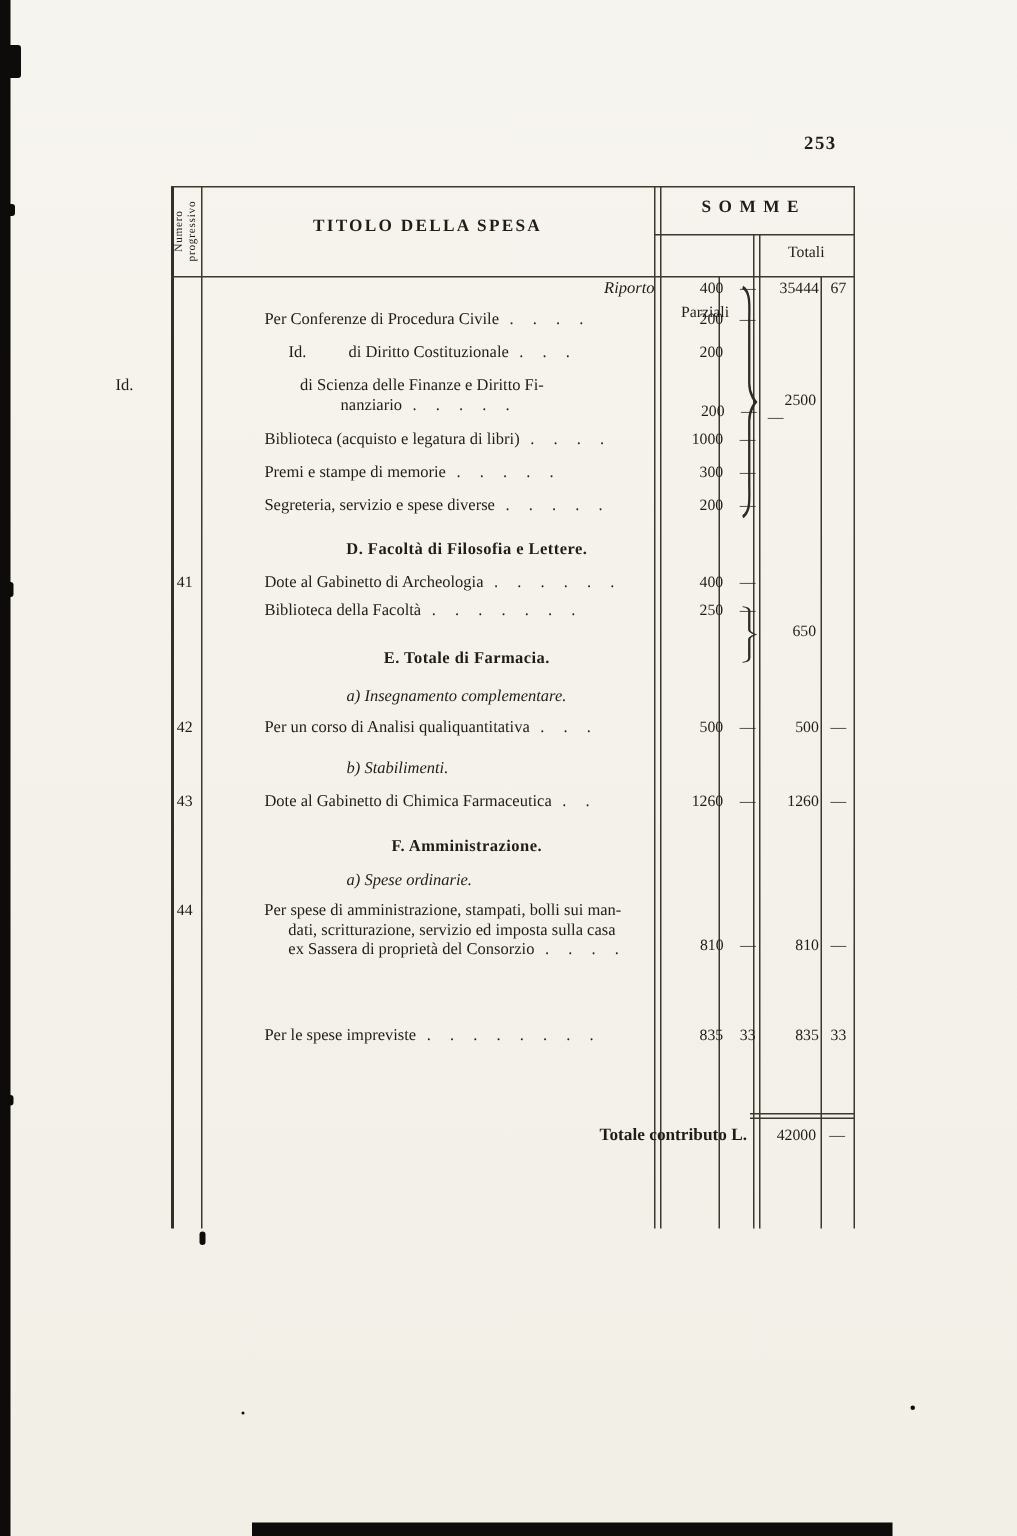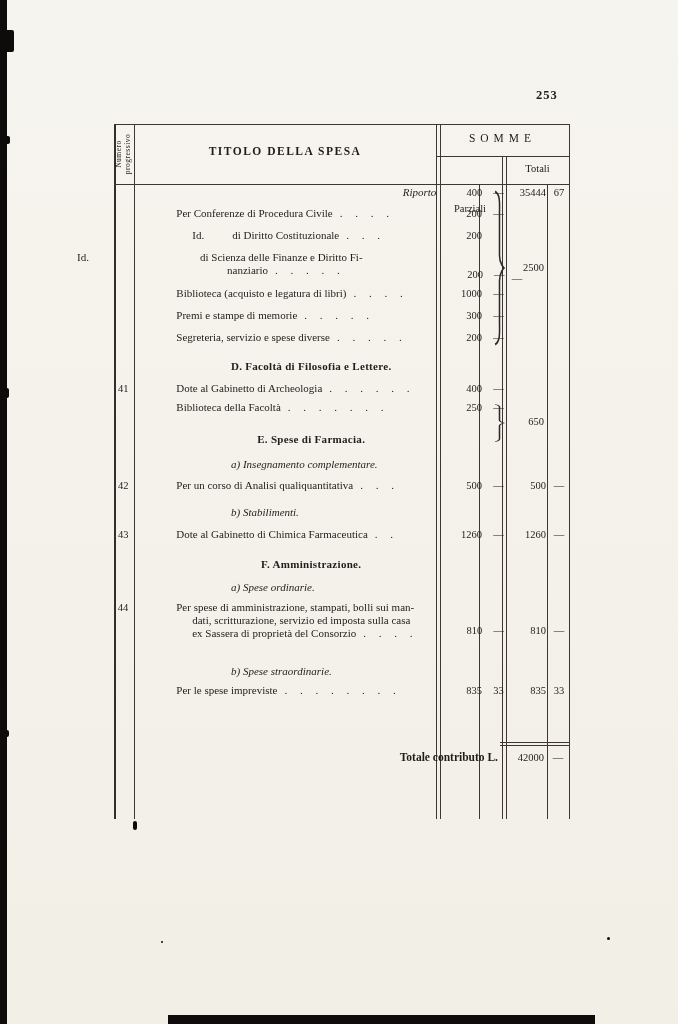--- a/index.html
+++ b/index.html
@@ -23,21 +23,21 @@
   
   .h-numero { position:absolute; left:0; top:0; width:20px; height:60px; overflow:visible; }
   .h-numero .rot {
     position:absolute; left:-20px; top:20px; width:60px; height:20px;
     transform:rotate(-90deg); text-align:center;
     font-size:7.5px; line-height:9px; letter-spacing:0.5px;
   }
   .h-titolo { position:absolute; left:20px; top:21px; width:302px; text-align:center;
     font-weight:bold; font-size:11.5px; letter-spacing:1.5px; }
   .h-somme { position:absolute; left:322px; top:8px; width:133px; text-align:center;
-    font-weight:normal; font-size:11.5px; letter-spacing:5px; }
+    font-weight:bold; font-size:11.5px; letter-spacing:5px; }
   .h-parziali { position:absolute; left:324px; top:39px; width:64px; text-align:center; font-size:10.5px;margin-top:40px; }
   .h-totali  { position:absolute; left:392px; top:39px; width:63px; text-align:center; font-size:10.5px; }
 
   
   .tbody { position:absolute; left:0; top:60px; width:455px; }
   .row { display:flex; align-items:flex-start; font-size:11px; line-height:13px;
          min-height:22px; box-sizing:border-box; }
   .c-num   { width:20px; text-align:center; padding-top:2px; font-size:10.5px; }
   .c-title { width:306px; padding:2px 4px 0 7px; box-sizing:border-box;margin-left:37px; }
   .c-title .t { white-space:pre-line; }
@@ -202,21 +202,21 @@
         <span class="c-num"></span>
         <span class="c-title"><span class="t">Biblioteca della Facoltà</span><span class="dots">. . . . . . .</span></span>
         <span class="c-pv">250</span>
         <span class="c-pc">—</span>
         <span class="c-tv"></span>
         <span class="c-tc"></span>
       </div>
 
       <div class="row heading" style="min-height:27px;padding-top:9px;">
         <span class="c-num"></span>
-        <span class="c-title"><span class="t">E. Spese di Farmacia.</span></span>
+        <span class="c-title"><span class="t">E. Totale di Farmacia.</span></span>
         <span class="c-pv"></span>
           <span class="c-pc"></span>
           <span class="c-tv"></span>
           <span class="c-tc"></span>
       </div>
 
       <div class="row sub" style="min-height:25px;padding-top:7px;">
         <span class="c-num"></span>
         <span class="c-title"><span class="t">a) Insegnamento complementare.</span></span>
         <span class="c-pv"></span>
@@ -276,21 +276,20 @@
 dati, scritturazione, servizio ed imposta sulla casa
 ex Sassera di proprietà del Consorzio</span><span class="dots">. . . .</span></span>
         <span class="c-pv">810</span>
         <span class="c-pc">—</span>
         <span class="c-tv">810</span>
         <span class="c-tc">—</span>
       </div>
 
       <div class="row sub" style="min-height:22px;padding-top:4px;">
         <span class="c-num"></span>
-        <span class="c-title"><span class="t">b) Spese straordinarie.</span></span>
         <span class="c-pv"></span>
           <span class="c-pc"></span>
           <span class="c-tv"></span>
           <span class="c-tc"></span>
       </div>
 
       <div class="row" style="padding-top:1px;">
         <span class="c-num"></span>
         <span class="c-title"><span class="t">Per le spese impreviste</span><span class="dots">. . . . . . . .</span></span>
         <span class="c-pv">835</span>

